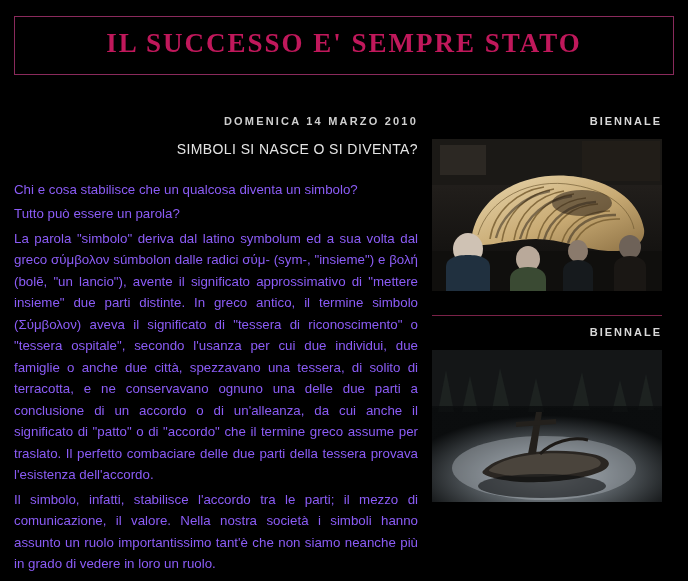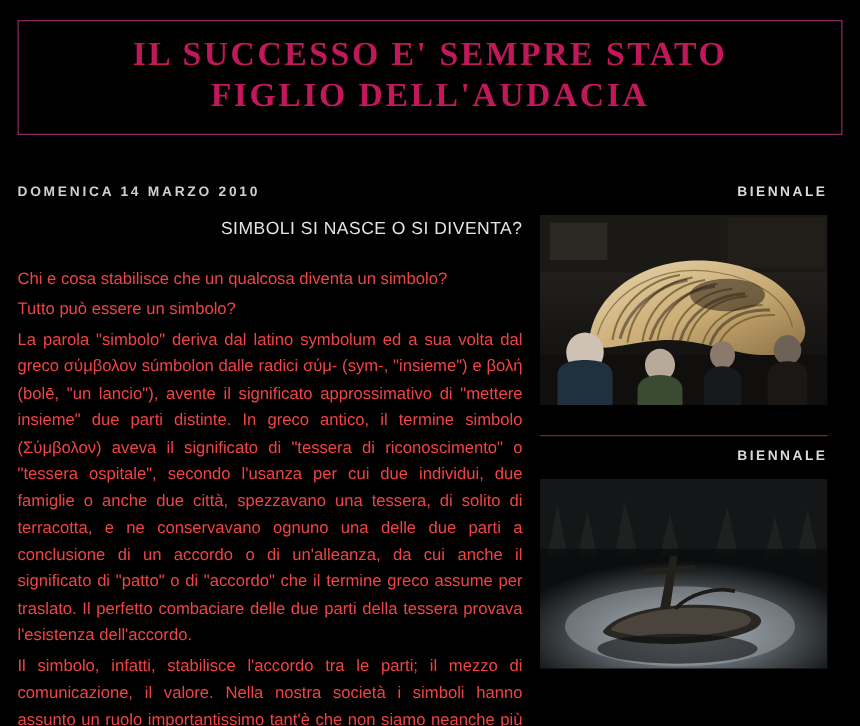--- a/index.html
+++ b/index.html
@@ -61,34 +61,35 @@
     box-sizing: border-box;
   }
 
   .post-date {
     color: #cfcfcf;
     font-size: 11px;
     font-weight: bold;
     letter-spacing: 2.2px;
     margin: 0 0 14px 0;
     text-transform: uppercase;
+    text-align: right;
   }
   .post-title {
     color: #e4e4e4;
     font-size: 14px;
     font-weight: normal;
     letter-spacing: 0.4px;
     margin: 0 0 22px 0;
     text-align: right;
   }
   .post-body p {
     margin: 0 0 3px 0;
     font-size: 13.3px;
     line-height: 21.5px;
-    color: #ef4444;
+    color: #8b5cf6;
   }
   .post-body p.justified {
     text-align: justify;
   }
 
   
   .side-section {
     margin-bottom: 6px;
   }
   .side-rule {
@@ -117,33 +118,32 @@
 </style>
 </head>
 <body>
 
 <div id="page">
 
   <div class="header-wrap">
     <div class="header-box">
       <h1 class="blog-title">
         <span>IL SUCCESSO E' SEMPRE STATO</span>
-        <span class="line2">FIGLIO DELL'AUDACIA</span>
       </h1>
     </div>
   </div>
 
   <div class="content">
 
     <div class="main-col">
       <div class="post-date">DOMENICA 14 MARZO 2010</div>
       <h2 class="post-title">SIMBOLI SI NASCE O SI DIVENTA?</h2>
       <div class="post-body">
         <p>Chi e cosa stabilisce che un qualcosa diventa un simbolo?</p>
-        <p>Tutto può essere un simbolo?</p>
+        <p>Tutto può essere un parola?</p>
         <p class="justified">La parola "simbolo" deriva dal latino symbolum ed a sua volta dal greco σύμβολον súmbolon dalle radici σύμ- (sym-, "insieme") e βολή (bolē, "un lancio"), avente il significato approssimativo di "mettere insieme" due parti distinte. In greco antico, il termine simbolo (Σύμβολον) aveva il significato di "tessera di riconoscimento" o "tessera ospitale", secondo l'usanza per cui due individui, due famiglie o anche due città, spezzavano una tessera, di solito di terracotta, e ne conservavano ognuno una delle due parti a conclusione di un accordo o di un'alleanza, da cui anche il significato di "patto" o di "accordo" che il termine greco assume per traslato. Il perfetto combaciare delle due parti della tessera provava l'esistenza dell'accordo.</p>
         <p class="justified">Il simbolo, infatti, stabilisce l'accordo tra le parti; il mezzo di comunicazione, il valore. Nella nostra società i simboli hanno assunto un ruolo importantissimo tant'è che non siamo neanche più in grado di vedere in loro un ruolo.</p>
 
       </div>
     </div>
 
     <div class="side-col">
 
       <div class="side-section">
         <div class="side-title">BIENNALE</div>

